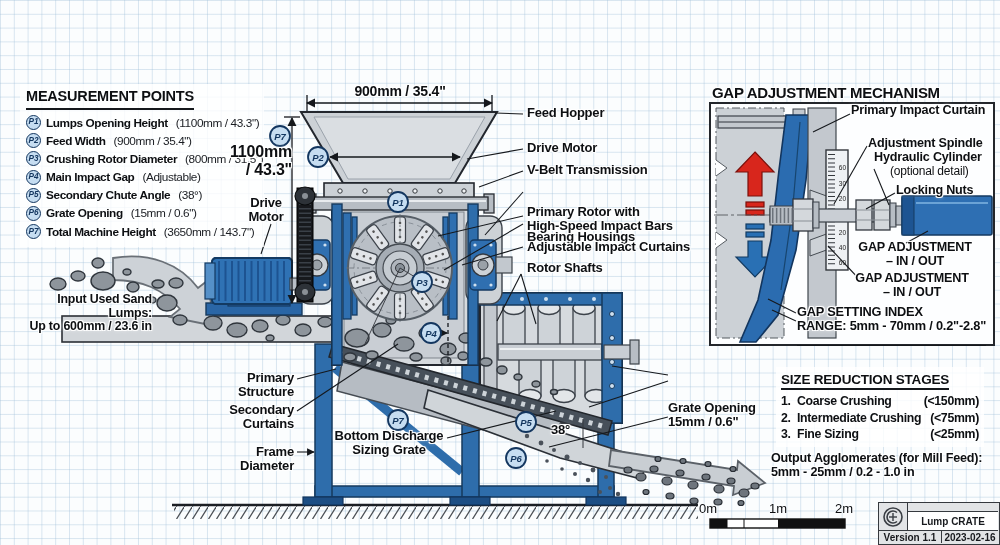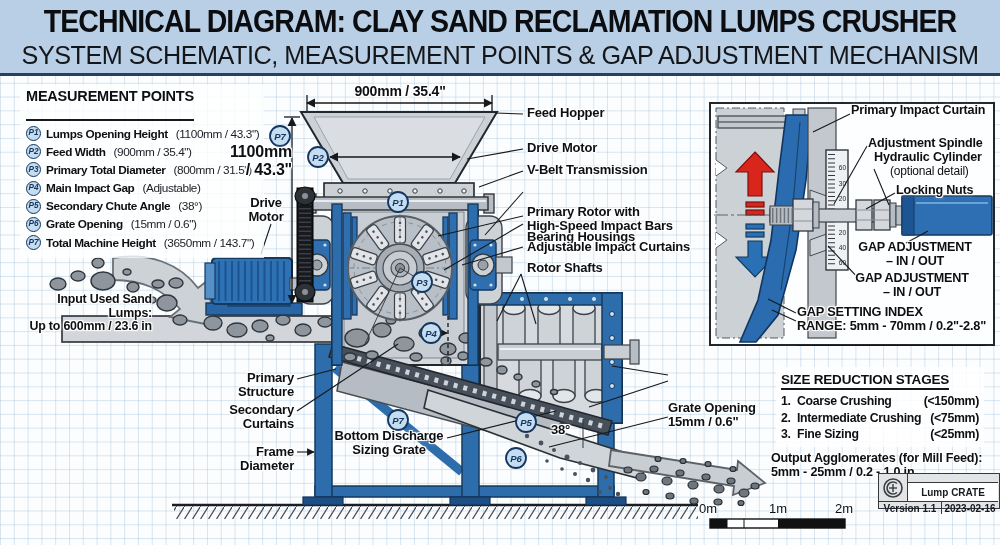--- a/index.html
+++ b/index.html
@@ -19,37 +19,37 @@
   svg.canvas{position:absolute;left:0;top:0;z-index:1;}
   .lbl{position:absolute;z-index:2;font-weight:bold;font-size:13px;line-height:1.1;
     color:#0d0f12;letter-spacing:-.2px;white-space:pre-line;
     text-shadow:-1px -1px 0 rgba(255,255,255,.92),1px -1px 0 rgba(255,255,255,.92),
                 -1px 1px 0 rgba(255,255,255,.92),1px 1px 0 rgba(255,255,255,.92),0 0 4px #fff;}
   .ctr{text-align:center;} .rgt{text-align:right;}
   
   #mp{position:absolute;left:20px;top:84px;width:244px;z-index:2;
     background:rgba(255,255,255,.78);padding:3px 6px 5px 6px;}
   #mp .mptitle{display:inline-block;font-size:14.5px;font-weight:bold;letter-spacing:-.2px;
-    border-bottom:2px solid #15181c;padding-bottom:15px;margin-bottom:5px;color:#0d0f12;}
+    border-bottom:2px solid #15181c;padding-bottom:4px;margin-bottom:5px;color:#0d0f12;}
   .mprow{display:flex;align-items:center;gap:5px;margin-bottom:3.2px;white-space:nowrap;}
   .pbadge{flex:0 0 15px;width:15px;height:15px;border-radius:50%;background:#c6ddf1;
     border:1.6px solid #13365f;color:#13365f;font-size:8.2px;font-weight:bold;font-style:italic;
     display:flex;align-items:center;justify-content:center;line-height:1;}
   .mprow .mlab{font-weight:bold;font-size:11.8px;letter-spacing:-.4px;color:#0d0f12;}
   .mprow .mval{font-weight:normal;font-size:11.8px;letter-spacing:-.4px;color:#1a1d22;margin-left:3px;}
   
   #sr{position:absolute;left:776px;top:367px;width:208px;z-index:2;background:rgba(255,255,255,.82);padding:3px 5px;}
   #sr .srtitle{display:inline-block;font-size:13.5px;font-weight:bold;border-bottom:2px solid #15181c;
     padding-bottom:1px;margin-bottom:4px;color:#0d0f12;letter-spacing:-.2px;}
   .srrow{display:flex;font-size:12.3px;font-weight:bold;letter-spacing:-.3px;margin-bottom:2.5px;color:#0d0f12;}
   .srrow .n{flex:0 0 16px;} .srrow .nm{flex:1;} .srrow .v{text-align:right;}
   
   #gsi{border-bottom:1.5px solid #15181c;padding-bottom:12px;}
   
-  #tb{position:absolute;left:878px;top:473px;width:122px;height:36px;z-index:2;
+  #tb{position:absolute;left:878px;top:502px;width:122px;height:43px;z-index:2;
     background:#e2e4e6;border:1.5px solid #35393e;font-size:10px;font-weight:bold;color:#17191d;}
   #tb .cell{position:absolute;display:flex;align-items:center;justify-content:center;}
   #tb .logo{left:0;top:0;width:29px;height:28px;border-right:1px solid #35393e;border-bottom:1px solid #35393e;}
   #tb .strip{left:29px;top:0;width:90px;height:9px;border-bottom:1px solid #35393e;}
   #tb .name{left:29px;top:9px;width:90px;height:19px;background:#fff;border-bottom:1px solid #35393e;}
   #tb .ver{left:0;top:28px;width:63px;height:12px;border-right:1px solid #35393e;}
   #tb .date{left:63px;top:28px;width:56px;height:12px;}
   .sclbl{position:absolute;z-index:2;font-weight:normal;font-size:13px;color:#0d0f12;
     text-shadow:0 0 3px #fff,0 0 3px #fff;}
 </style>
@@ -512,40 +512,36 @@
           <circle cx="280" cy="136" r="10" fill="#c6ddf1" stroke="#13365f" stroke-width="1.8"></circle>
           <text x="280" y="139.5" fill="#13365f">P7</text>
         </g>
       <g>
           <circle cx="398" cy="420" r="10" fill="#c6ddf1" stroke="#13365f" stroke-width="1.8"></circle>
           <text x="398" y="423.5" fill="#13365f">P7</text>
         </g>
     </g>
   </svg>
 
-  <div id="hdr">
-    <div class="t1">TECHNICAL DIAGRAM: CLAY SAND RECLAMATION LUMPS CRUSHER</div>
-    <div class="t2">SYSTEM SCHEMATIC, MEASUREMENT POINTS &amp; GAP ADJUSTMENT MECHANISM</div>
-  </div>
 
   <div id="mp">
     <div class="mptitle">MEASUREMENT POINTS</div>
     <div class="mprow">
         <span class="pbadge">P1</span>
         <span class="mlab">Lumps Opening Height</span>
         <span class="mval">(1100mm / 43.3")</span>
       </div>
     <div class="mprow">
         <span class="pbadge">P2</span>
         <span class="mlab">Feed Width</span>
         <span class="mval">(900mm / 35.4")</span>
       </div>
     <div class="mprow">
         <span class="pbadge">P3</span>
-        <span class="mlab">Primary Total Diameter</span>
+        <span class="mlab">Crushing Rotor Diameter</span>
         <span class="mval">(800mm / 31.5")</span>
       </div>
     <div class="mprow">
         <span class="pbadge">P4</span>
         <span class="mlab">Main Impact Gap</span>
         <span class="mval">(Adjustable)</span>
       </div>
     <div class="mprow">
         <span class="pbadge">P5</span>
         <span class="mlab">Secondary Chute Angle</span>
@@ -588,20 +584,21 @@
   <div class="lbl ctr" style="left:330px;top:429px;width:118px;">Bottom Discharge
 Sizing Grate</div>
   <div class="lbl" style="left:668px;top:401px;">Grate Opening
 15mm / 0.6"</div>
 
   <div class="lbl rgt" style="left:12px;top:293px;width:140px;font-size:12.4px;">Input Used Sand Lumps:
 Up to 600mm / 23.6 in</div>
   <div class="lbl" style="left:771px;top:452px;width:226px;font-size:12.6px;">Output Agglomerates (for Mill Feed):
 5mm - 25mm / 0.2 - 1.0 in</div>
 
+  <div class="lbl" style="left:712px;top:85px;font-size:15px;letter-spacing:-.3px;">GAP ADJUSTMENT MECHANISM</div>
   <div class="lbl" style="left:851px;top:104px;font-size:12.6px;">Primary Impact Curtain</div>
   <div class="lbl" style="left:868px;top:137px;font-size:12.6px;">Adjustment Spindle</div>
   <div class="lbl" style="left:874px;top:151px;font-size:12.6px;">Hydraulic Cylinder</div>
   <div class="lbl" style="left:890px;top:165px;font-size:12px;font-weight:normal;">(optional detail)</div>
   <div class="lbl" style="left:896px;top:184px;font-size:12.6px;">Locking Nuts</div>
   <div class="lbl ctr" style="left:850px;top:241px;width:130px;font-size:12.6px;">GAP ADJUSTMENT
 – IN / OUT</div>
   <div class="lbl ctr" style="left:847px;top:272px;width:130px;font-size:12.6px;">GAP ADJUSTMENT
 – IN / OUT</div>
   <div class="lbl" style="left:797px;top:305px;font-size:12.8px;"><span id="gsi" style="display:inline-block;"><span>GAP SETTING INDEX</span><br><span>RANGE: 5mm - 70mm / 0.2"-2.8"</span></span></div>

